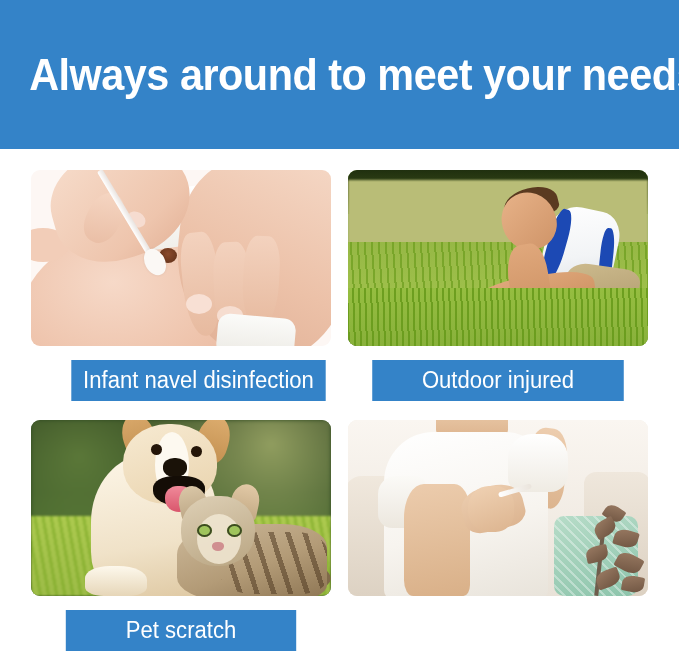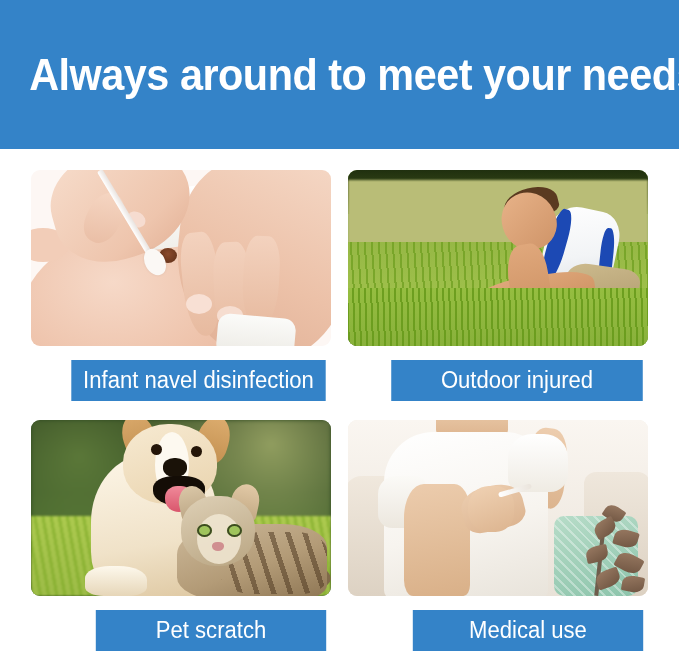--- a/index.html
+++ b/index.html
@@ -61,21 +61,21 @@
     height: 176px;
     border-radius: 9px;
     overflow: hidden;
   }
 
   .caption-wrap {
     width: 300px;
     display: flex;
   }
   .caption-wrap.align-left   { justify-content: flex-end; }
-  .caption-wrap.align-center { justify-content: flex-end; }
+  .caption-wrap.align-center { justify-content: center; }
 
   .caption {
     margin-top: 14px;
     background: #3483c8;
     color: #ffffff;
     font-size: 23px;
     height: 41px;
     line-height: 41px;
     text-align: center;
     white-space: nowrap;
@@ -651,18 +651,15 @@
       <div class="swab4"></div>
       <div class="plant-stem"></div>
       <div class="leaf leaf7"></div>
       <div class="leaf leaf1"></div>
       <div class="leaf leaf2"></div>
       <div class="leaf leaf3"></div>
       <div class="leaf leaf4"></div>
       <div class="leaf leaf5"></div>
       <div class="leaf leaf6"></div>
     </div>
-    <div class="caption-wrap align-center">
-      <div class="caption caption-short">Medical use</div>
-    </div>
   </div>
 
 </div>
 
 </body></html>

